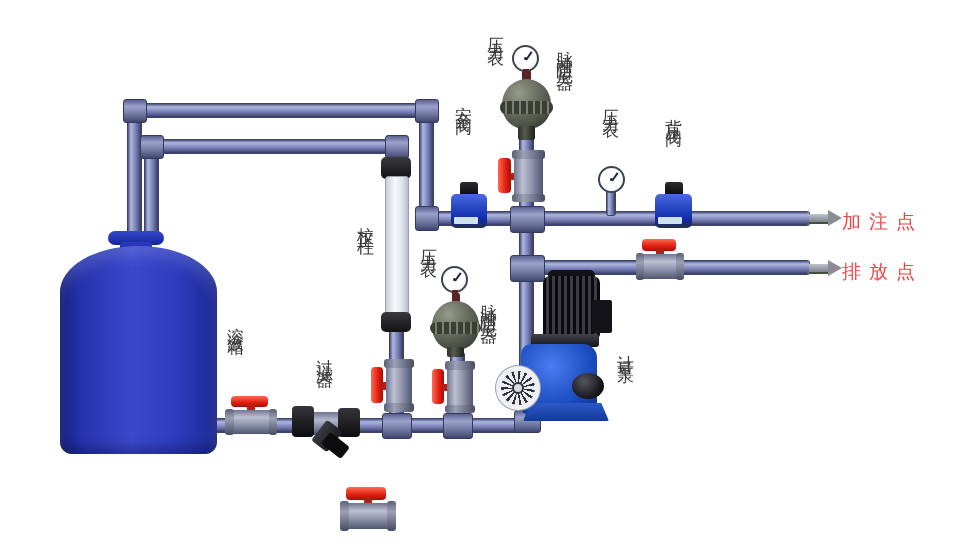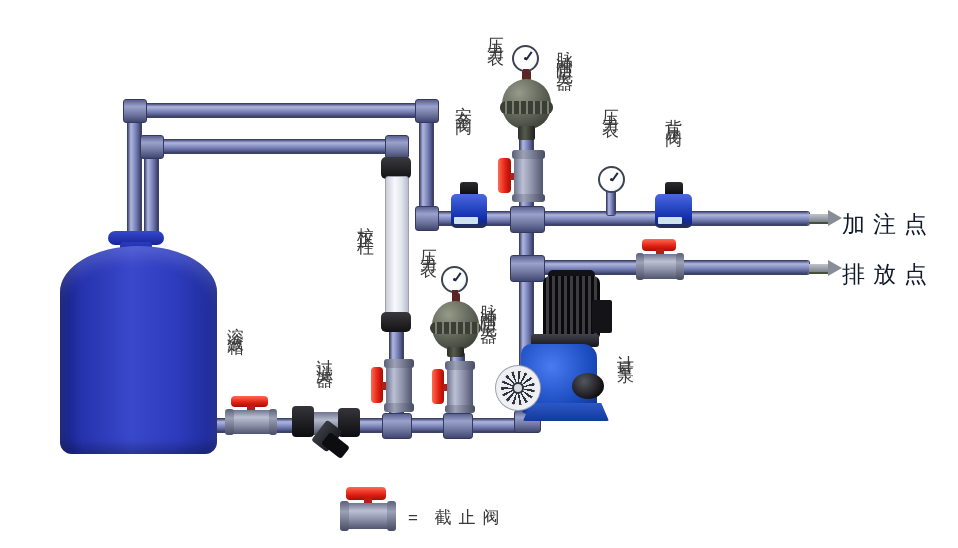--- a/index.html
+++ b/index.html
@@ -95,21 +95,21 @@
     clip-path:polygon(9% 0,91% 0,100% 100%,0 100%);border-radius:2px;}
   
   .flow-arrow{position:absolute;width:34px;height:16px;}
   .fa-rect{position:absolute;left:0;top:26%;width:58%;height:48%;
     background:linear-gradient(to bottom,#c0c4cc,#7d828c);border-bottom:2px solid #43503a;}
   .fa-tip{position:absolute;left:56%;top:0;width:0;height:0;
     border-top:8px solid transparent;border-bottom:8px solid transparent;border-left:14px solid #888d97;}
   
   .vlabel{position:absolute;writing-mode:vertical-rl;text-orientation:upright;
     font-size:17px;letter-spacing:6px;color:#3a3a3a;white-space:nowrap;}
-  .hlabel{position:absolute;font-size:23px;letter-spacing:8px;color:#0f172a;white-space:nowrap;text-align:center;}
+  .hlabel{position:absolute;font-size:19px;letter-spacing:8px;color:#ef4444;white-space:nowrap;text-align:center;}
   .legend-row{position:absolute;left:408px;top:506px;font-size:17px;color:#3a3a3a;}
   .legend-row span{letter-spacing:7px;}
 </style>
 </head>
 <body>
 
 <div class="canvas">
 
   <div class="pipe-h" style="left:128px;top:104px;width:305px;"></div>
   <div class="pipe-v" style="left:128px;top:104px;height:136px;"></div>
@@ -240,17 +240,14 @@
   <div class="vlabel" style="left:477px;top:290px;">脉冲阻尼器</div>
   <div class="vlabel" style="left:224px;top:314px;">溶液箱</div>
   <div class="vlabel" style="left:313px;top:346px;">过滤器</div>
   <div class="vlabel" style="left:614px;top:342px;">计量泵</div>
 
   <div class="bvalve" style="left:341px;top:487px;width:54px;height:42px;">
     <div class="bv-handle"></div>
     <div class="bv-stem"></div>
     <div class="bv-body"></div>
   </div>
-  <div class="legend-row">
-    <span>=</span>&nbsp;&nbsp;<span>截止阀</span>
-  </div>
 
 </div>
 
 </body></html>

